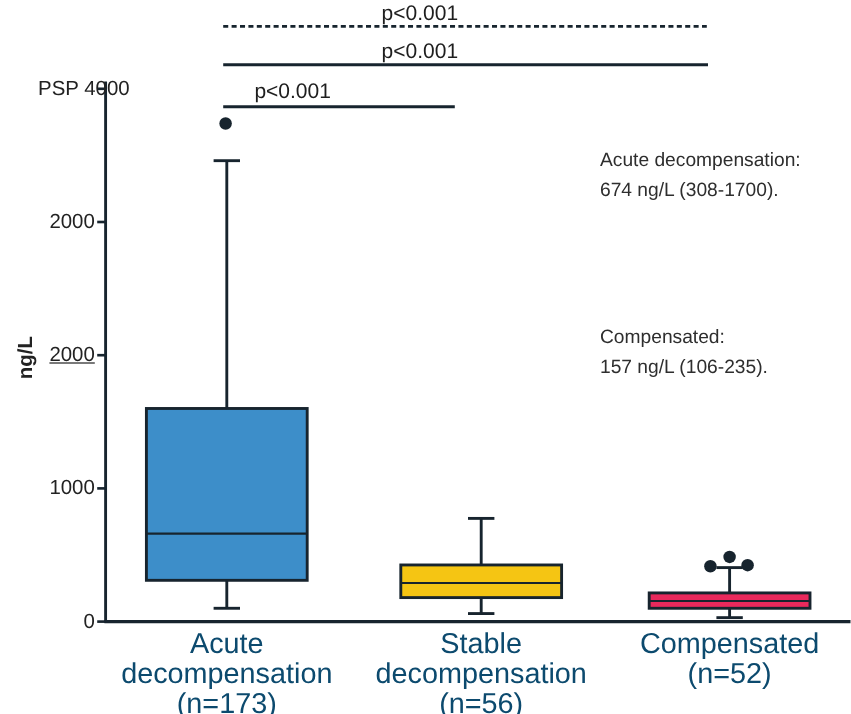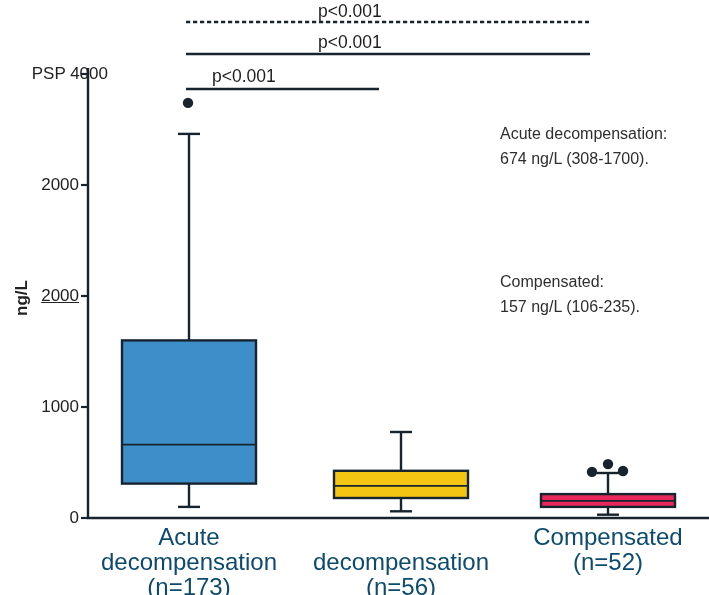--- a/index.html
+++ b/index.html
@@ -70,17 +70,18 @@
     <div>157 ng/L (106-235).</div>
   </div>
 <div class="ytick" style="top: 63px; padding-left: 29px;">PSP 4000</div>
     <div class="ytick" style="top: 174px;">2000</div>
     <div class="ytick" style="top: 285px; text-decoration: underline;">2000</div>
     <div class="ytick" style="top: 396px;">1000</div>
     <div class="ytick" style="top: 507px;">0</div>
     <div class="xlab" style="left: 79px; top: 524px;">Acute</div>
     <div class="xlab" style="left: 79px; top: 549px;">decompensation</div>
     <div class="xlab" style="left: 79px; top: 574px;">(n=173)</div>
+    <div class="xlab" style="left: 291px; top: 524px;">Stable</div>
     <div class="xlab" style="left: 291px; top: 549px;">decompensation</div>
     <div class="xlab" style="left: 291px; top: 574px;">(n=56)</div>
     <div class="xlab" style="left: 498px; top: 524px;">Compensated</div>
     <div class="xlab" style="left: 498px; top: 549px;">(n=52)</div>
   </div>
 
 </body></html>

